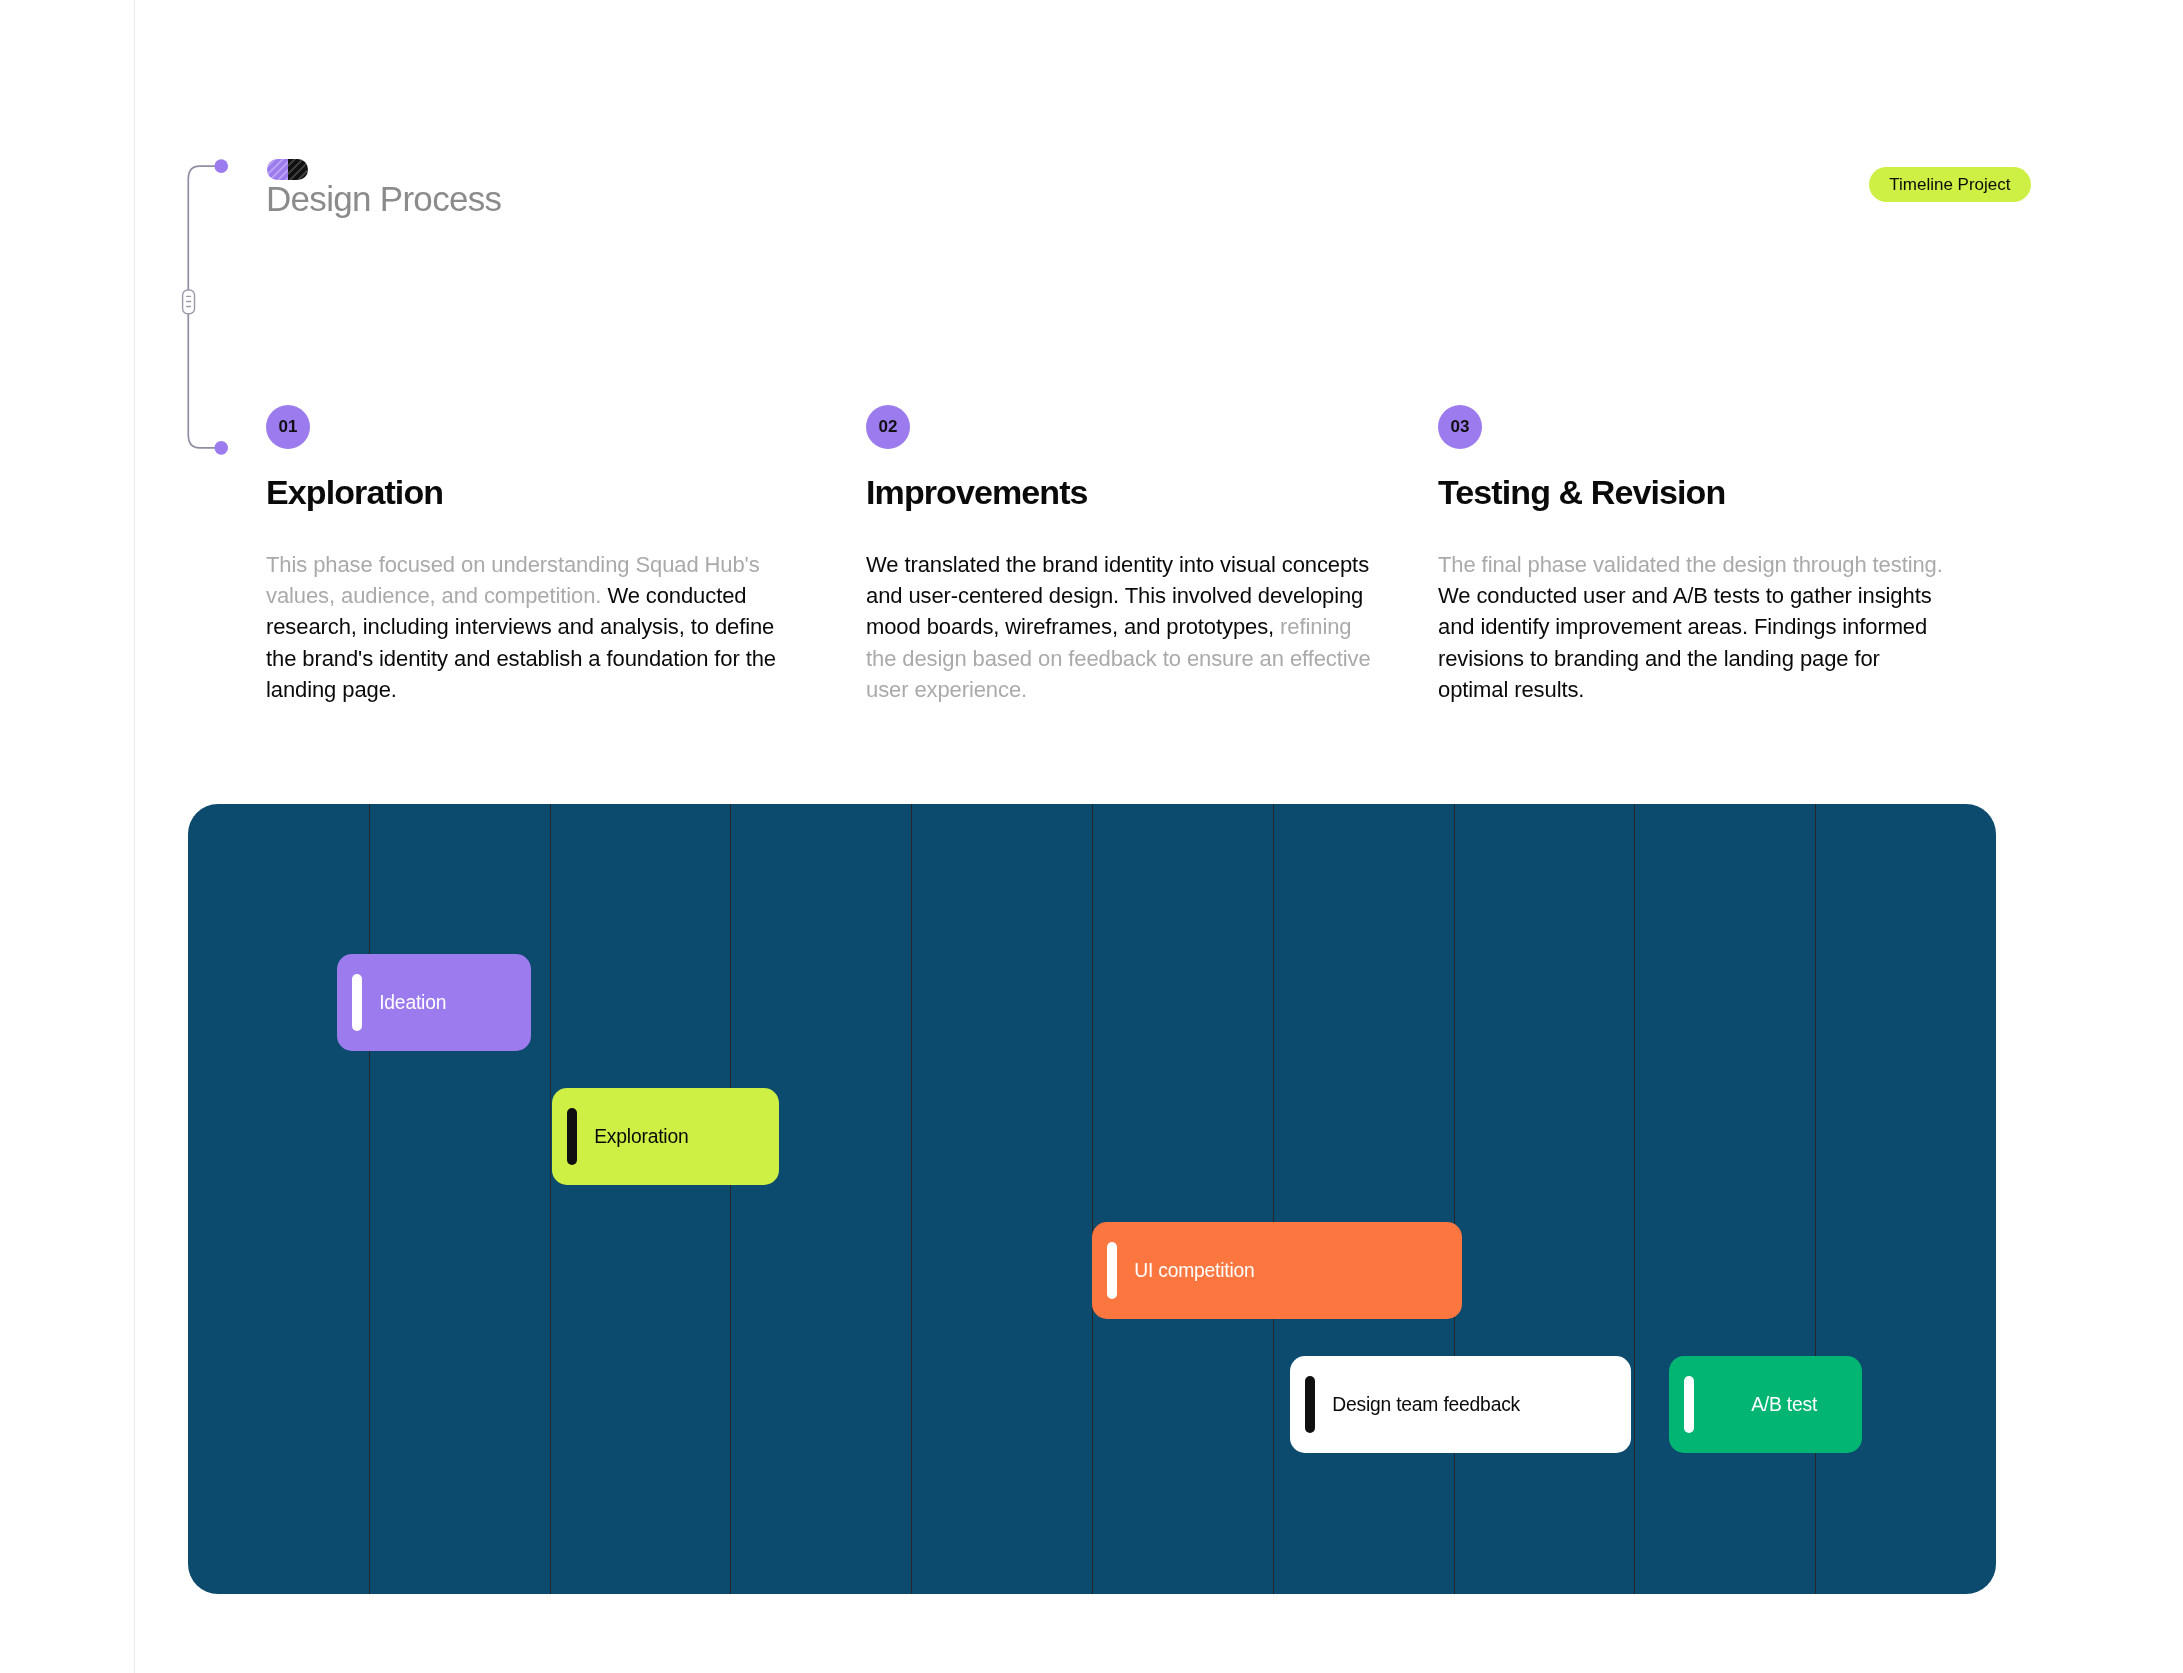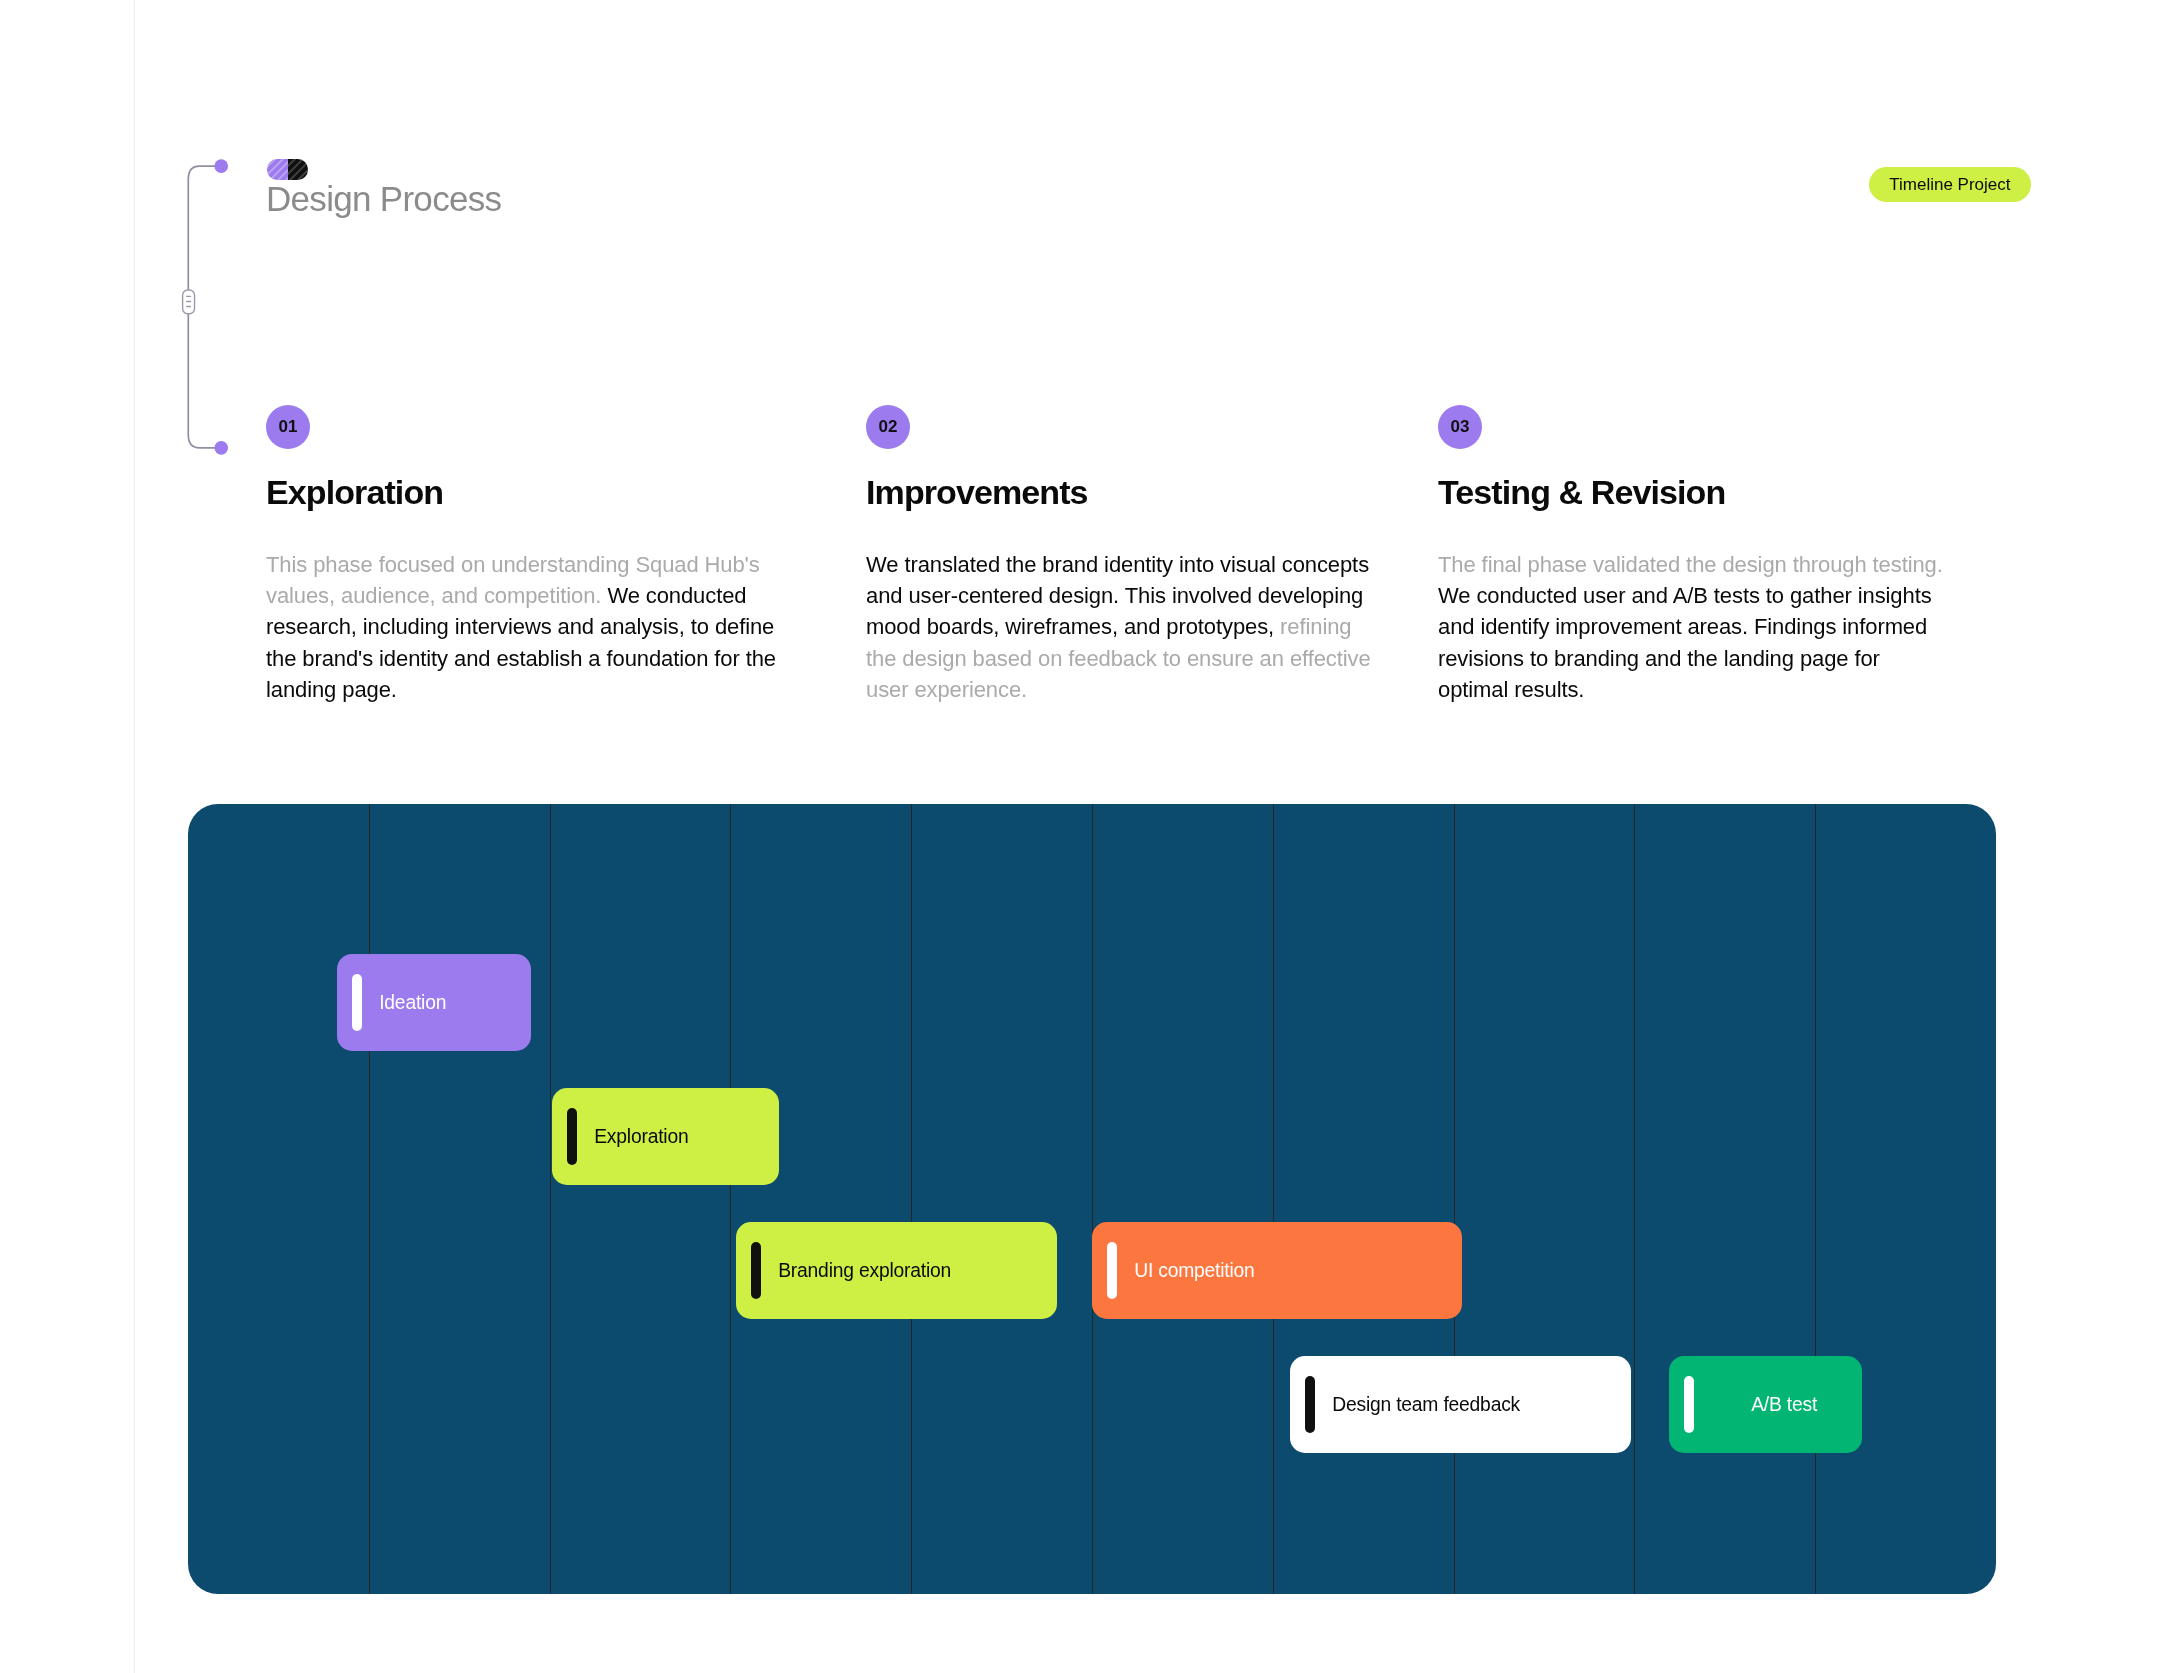--- a/index.html
+++ b/index.html
@@ -163,24 +163,20 @@
       <div class="gridline" style="left: 1446px; background: rgb(38, 38, 40);"></div>
       <div class="gridline" style="left: 1627px; background: rgb(38, 38, 40);"></div>
       <div class="bar" style="left: 149px; top: 150px; width: 194px; height: 97px; background: rgb(155, 123, 238);">
         <span class="handle" style="background: rgb(255, 255, 255);"></span>
         <span class="bar-label" style="color: rgb(255, 255, 255);">Ideation</span>
       </div>
       <div class="bar" style="left: 364px; top: 284px; width: 227px; height: 97px; background: rgb(206, 240, 69);">
         <span class="handle" style="background: rgb(16, 16, 16);"></span>
         <span class="bar-label" style="color: rgb(10, 10, 10);">Exploration</span>
       </div>
-      <div class="bar" style="left: 548px; top: 418px; width: 321px; height: 97px; background: rgb(206, 240, 69);">
-        <span class="handle" style="background: rgb(16, 16, 16);"></span>
-        <span class="bar-label" style="color: rgb(10, 10, 10);">Branding exploration</span>
-      </div>
       <div class="bar" style="left: 904px; top: 418px; width: 370px; height: 97px; background: rgb(252, 119, 64);">
         <span class="handle" style="background: rgb(255, 255, 255);"></span>
         <span class="bar-label" style="color: rgb(255, 255, 255);">UI competition</span>
       </div>
       <div class="bar" style="left: 1102px; top: 552px; width: 341px; height: 97px; background: rgb(255, 255, 255);">
         <span class="handle" style="background: rgb(16, 16, 16);"></span>
         <span class="bar-label" style="color: rgb(10, 10, 10);">Design team feedback</span>
       </div>
       <div class="bar" style="left: 1481px; top: 552px; width: 193px; height: 97px; background: rgb(2, 181, 115); gap: 40px;">
         <span class="handle" style="background: rgb(255, 255, 255);"></span>

